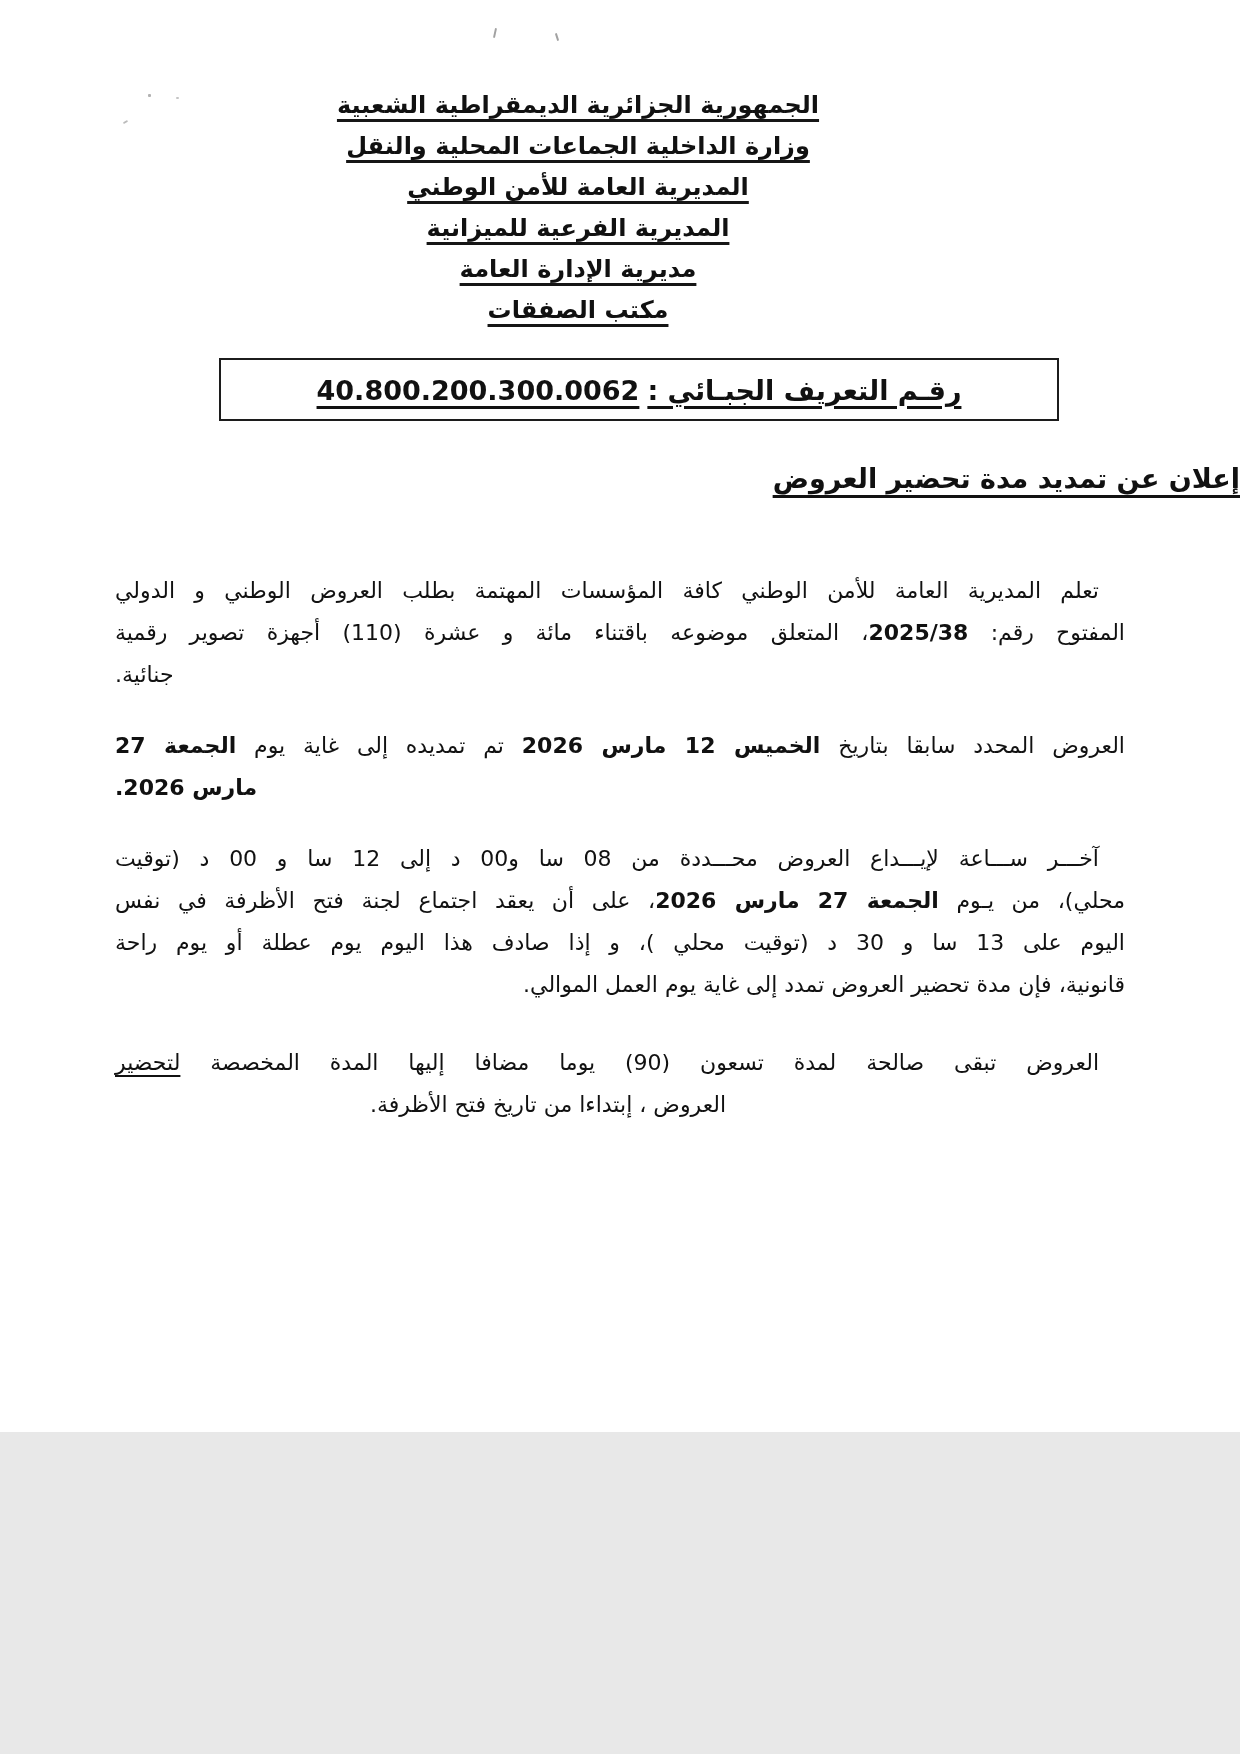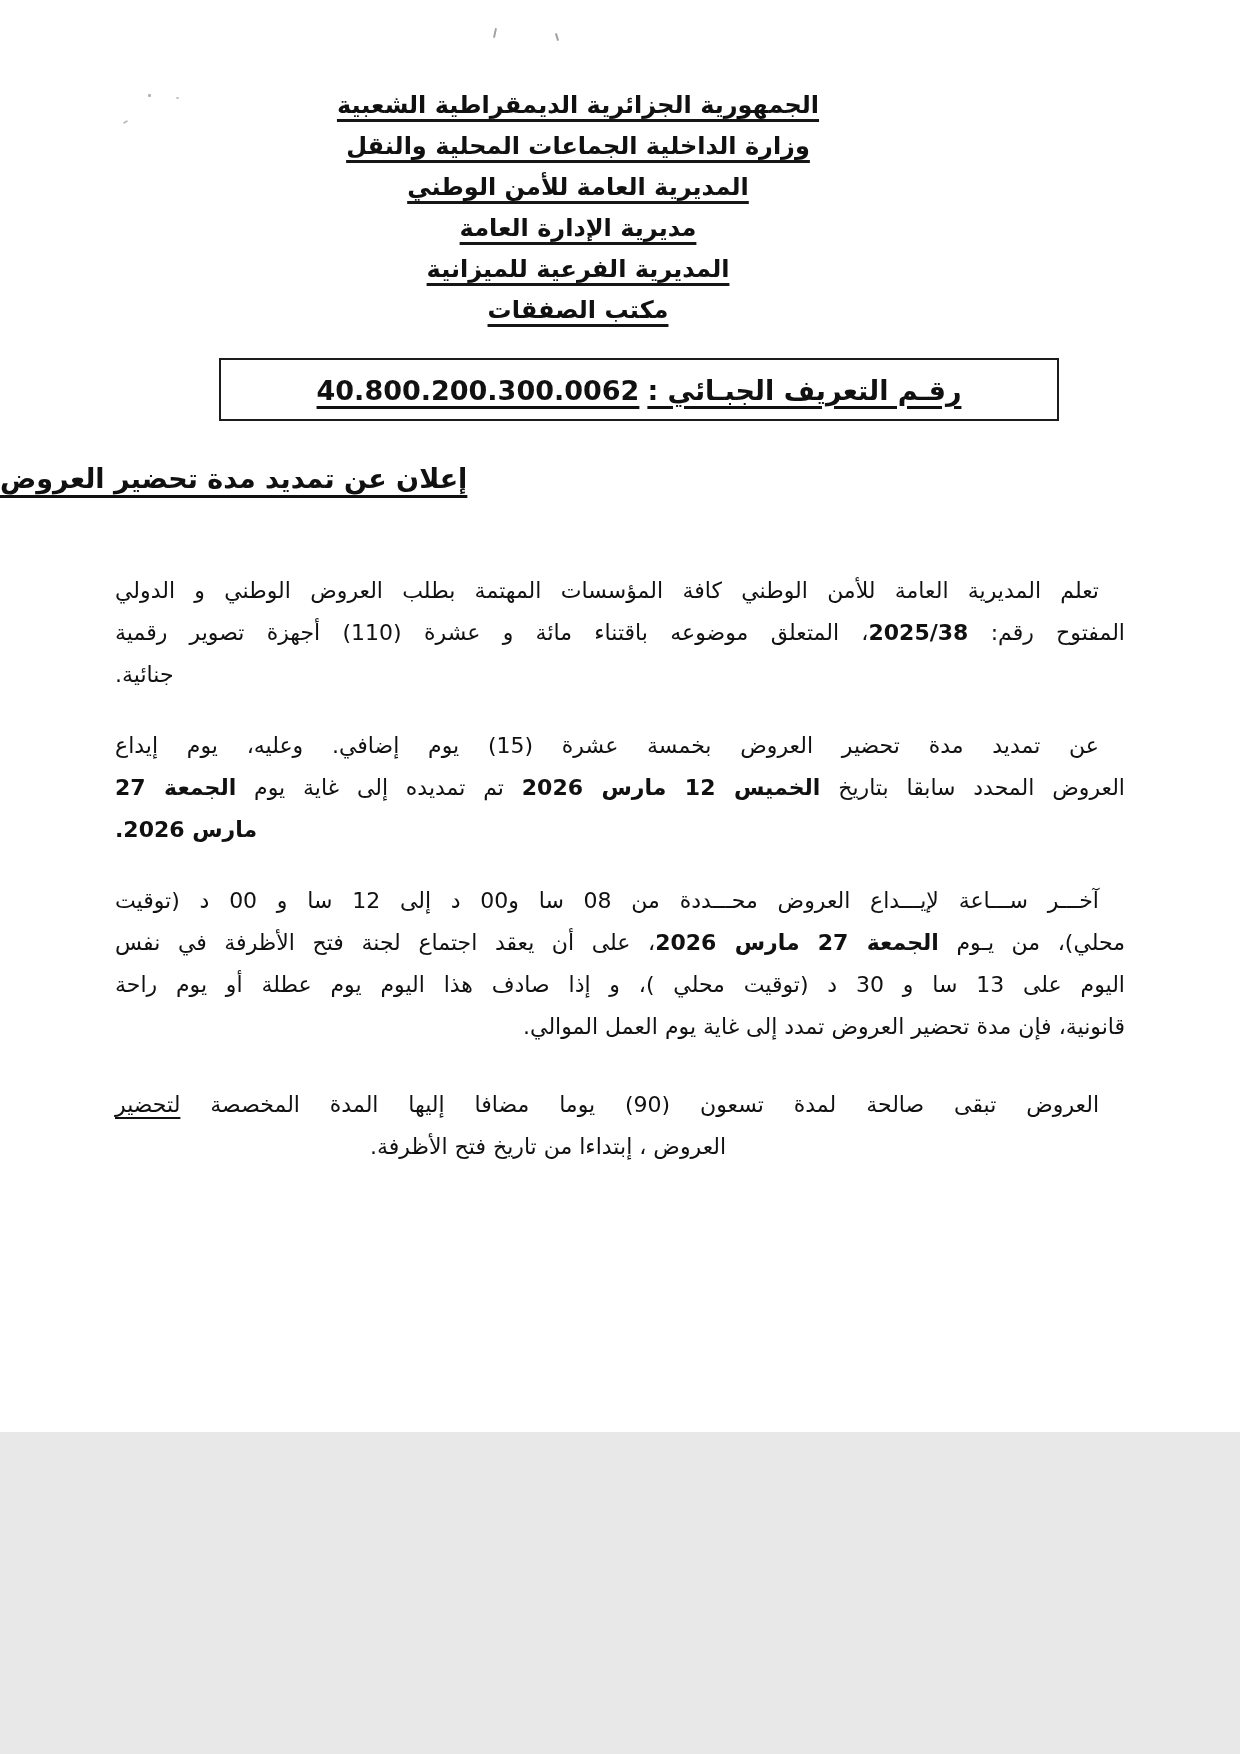--- a/index.html
+++ b/index.html
@@ -20,21 +20,21 @@
   .taxbox{
     margin:26px 181px 0 219px;border:2px solid #1c1c1c;
     text-align:center;direction:rtl;padding:15px 0 13px;
   }
   .taxbox .boxtext{
     font-size:27px;font-weight:bold;
     text-decoration:underline;text-decoration-thickness:2.5px;text-underline-offset:6px;
   }
   .taxbox .num{margin:8px 8px 0 0;}
   
-  .doc-title{margin-top:42px;text-align:left;}
+  .doc-title{margin-top:42px;text-align:right;}
   .doc-title > span{
     font-size:27px;font-weight:bold;
     text-decoration:underline;text-decoration-thickness:2.5px;text-underline-offset:7px;
   }
   
   .body{margin:76px 115px 0 115px;direction:rtl;font-size:22px;}
   .line{line-height:42px;text-align:justify;text-align-last:justify;}
   .line.indent{padding-right:26px;}
   .line.end-left{text-align:left;text-align-last:left;}
   .line.end-right{text-align:left;text-align-last:right;}
@@ -65,43 +65,42 @@
   <span class="speck s1"></span>
   <span class="speck s2"></span>
   <span class="speck s3"></span>
   <span class="speck s4"></span>
   <span class="speck s5"></span>
 
   <div class="letterhead">
     <span class="lh-line"><span>الجمهورية الجزائرية الديمقراطية الشعبية</span></span>
     <span class="lh-line"><span>وزارة الداخلية الجماعات المحلية والنقل</span></span>
     <span class="lh-line"><span>المديرية العامة للأمن الوطني</span></span>
+    <span class="lh-line"><span>المديرية الفرعية للميزانية</span></span>
     <span class="lh-line"><span>مديرية الإدارة العامة</span></span>
-    <span class="lh-line"><span>المديرية الفرعية للميزانية</span></span>
     <span class="lh-line"><span>مكتب الصفقات</span></span>
   </div>
 
   <div class="taxbox">
     <span class="boxtext"><span>رقـم التعريف الجبـائي :</span><span class="num">40.800.200.300.0062</span></span>
   </div>
 
   <div class="doc-title">
     <span>إعلان عن تمديد مدة تحضير العروض</span>
   </div>
 
   <div class="body">
 
     <div class="para">
       <div class="line indent"><span>تعلم المديرية العامة للأمن الوطني كافة المؤسسات المهتمة بطلب العروض الوطني و الدولي</span></div>
       <div class="line"><span>المفتوح رقم: </span><span class="b">2025/38</span><span>، المتعلق موضوعه باقتناء مائة و عشرة (110) أجهزة تصوير رقمية</span></div>
       <div class="line end-left"><span>جنائية.</span></div>
     </div>
 
     <div class="para">
-      <div class="line indent"><span>عن تمديد مدة تحضير العروض بخمسة عشرة (15) يوم إضافي. وعليه، يوم إيداع</span></div>
       <div class="line"><span>العروض المحدد سابقا بتاريخ </span><span class="b">الخميس 12 مارس 2026</span><span> تم تمديده إلى غاية يوم </span><span class="b">الجمعة 27</span></div>
       <div class="line end-left"><span class="b">مارس 2026.</span></div>
     </div>
 
     <div class="para">
       <div class="line indent"><span>آخـــر ســـاعة لإيـــداع العروض محـــددة من 08 سا و00 د إلى  12 سا و 00 د (توقيت</span></div>
       <div class="line"><span>محلي)، من يـوم </span><span class="b">الجمعة 27 مارس 2026</span><span>، على أن يعقد اجتماع لجنة فتح الأظرفة في نفس</span></div>
       <div class="line"><span>اليوم على 13 سا و 30 د (توقيت محلي )، و إذا صادف هذا اليوم يوم عطلة أو يوم راحة</span></div>
       <div class="line end-right"><span>قانونية، فإن مدة تحضير العروض تمدد إلى غاية يوم العمل الموالي.</span></div>
     </div>

